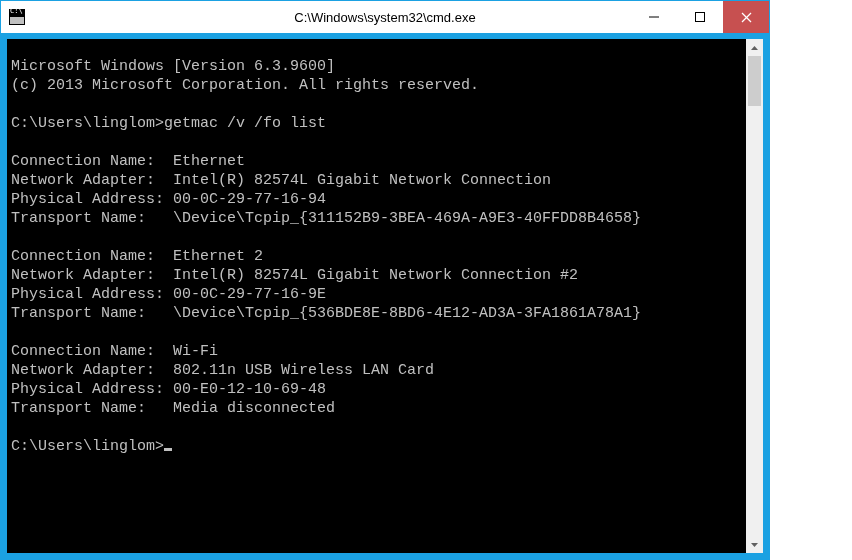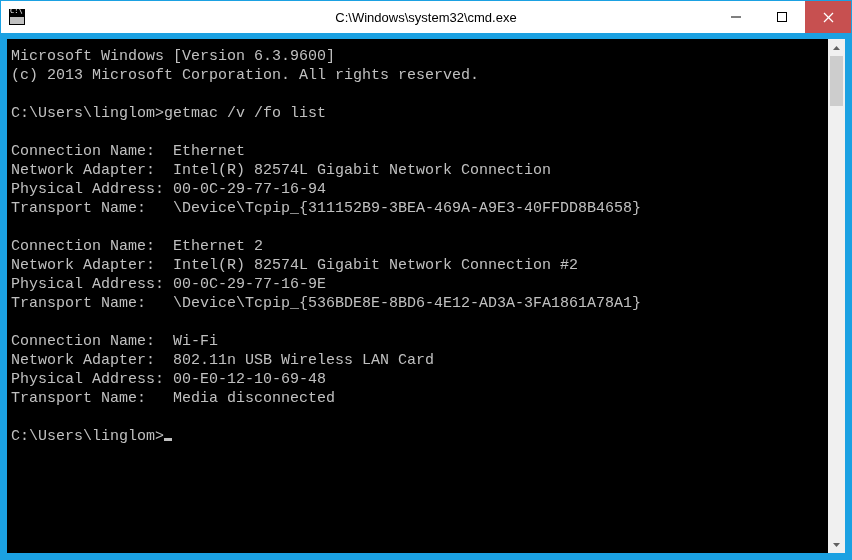--- a/index.html
+++ b/index.html
@@ -4,21 +4,21 @@
   <style>
     * { margin: 0; padding: 0; box-sizing: border-box; }
     body {
       width: 852px;
       height: 560px;
       background: #fff;
       font-family: 'Segoe UI', Tahoma, sans-serif;
       overflow: hidden;
     }
     .window {
-      width: 852px;
+      width: 770px;
       height: 560px;
       border: 1px solid #1ba1e2;
       background: #fff;
       display: flex;
       flex-direction: column;
     }
     .titlebar {
       height: 32px;
       background: #fff;
       display: flex;
@@ -85,21 +85,21 @@
       padding: 6px;
       display: flex;
     }
     .console {
       flex: 1;
       background: #000;
       position: relative;
       overflow: hidden;
     }
     .console-text {
-      padding: 8px 4px;
+      padding: 18px 4px;
       font-family: Consolas, 'Courier New', monospace;
       font-size: 15px;
       line-height: 19px;
       color: #c0c0c0;
       white-space: pre;
     }
     .scrollbar {
       position: absolute;
       right: 0;
       top: 0;

